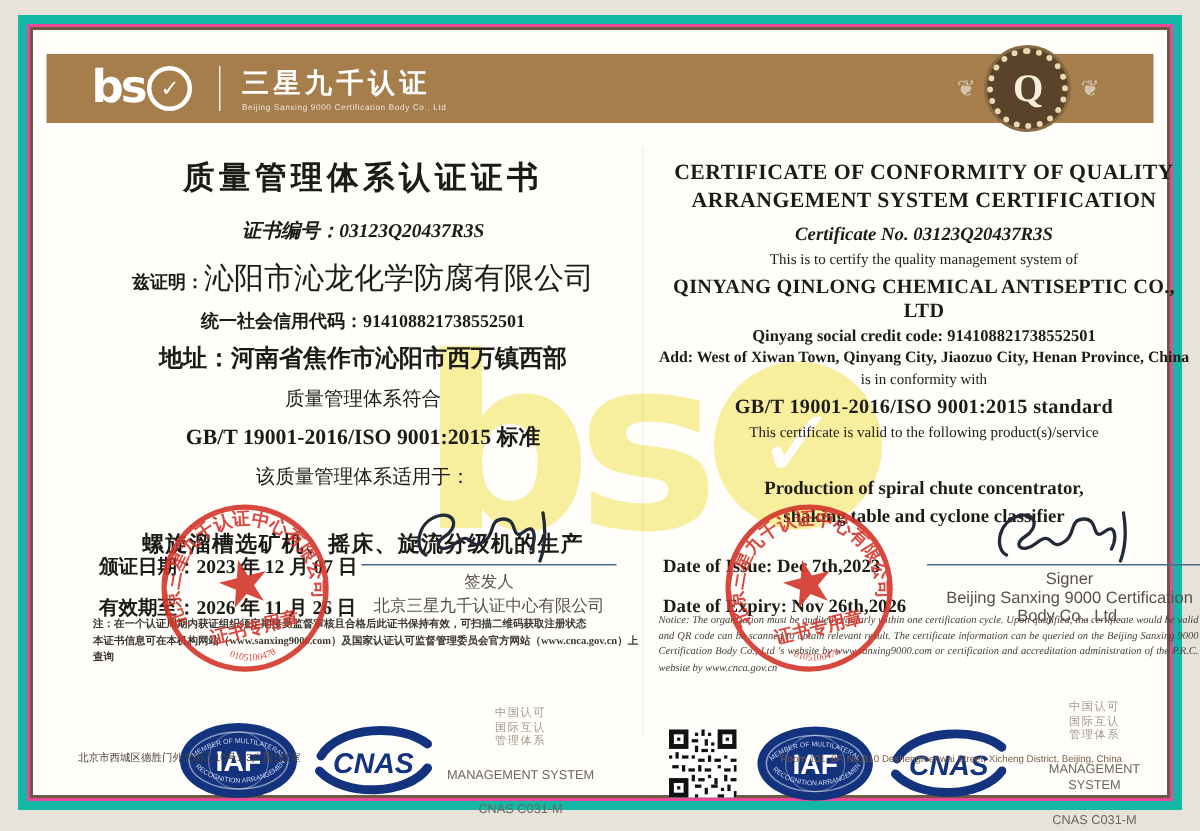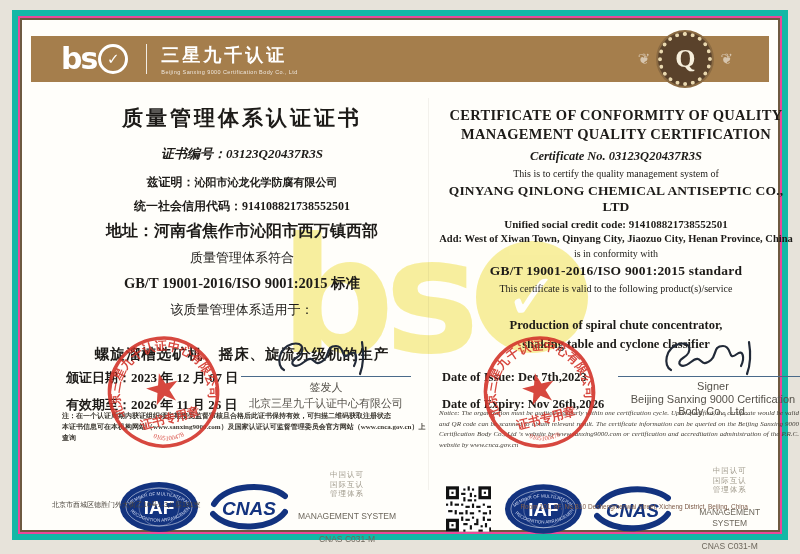--- a/index.html
+++ b/index.html
@@ -42,21 +42,21 @@
     display:flex;align-items:center;justify-content:center;color:#fff;
     font-size:64px;font-weight:bold;font-family:"DejaVu Sans",sans-serif;}
   .fold{position:absolute;left:406px;top:78px;bottom:40px;width:1px;background:rgba(80,70,50,.07);}
   
   .col{position:absolute;text-align:center;z-index:1;}
   .col-left{left:38px;top:84px;width:364px;}
   .col-right{left:414px;top:86px;width:360px;}
   .cn-title{font-size:21px;font-weight:bold;letter-spacing:3px;}
   .certno-cn{margin-top:13px;font-size:13px;font-weight:bold;font-style:italic;}
   .lbl{font-weight:bold;font-size:12px;}
-  .val-co{font-weight:bold;font-size:11px;}
+  .val-co{font-weight:normal;font-size:20px;}
   .row-credit{margin-top:7px;font-size:12px;font-weight:bold;}
   .row-addr{margin-top:6px;font-size:16px;font-weight:bold;text-align:center;}
   .row-certify{margin-top:9px;}
   .conform-cn{margin-top:7px;font-size:13px;}
   .standard-cn{margin-top:7px;font-size:14.5px;font-weight:bold;text-align:center;}
   .scopeintro-cn{margin-top:8px;font-size:13px;}
   .scope-cn{margin-top:26px;font-size:14.5px;font-weight:bold;letter-spacing:1px;}
   .en-title{font-size:14.5px;font-weight:bold;letter-spacing:.3px;line-height:19px;}
   .certno-en{margin-top:5px;font-size:12.5px;font-weight:bold;font-style:italic;}
   .en-line{margin-top:4px;font-size:10px;font-weight:normal;}
@@ -133,25 +133,25 @@
     <div class="row-credit"><span>统一社会信用代码：</span><span>914108821738552501</span></div>
     <div class="row-addr"><span>地址：</span><span>河南省焦作市沁阳市西万镇西部</span></div>
     <div class="conform-cn">质量管理体系符合</div>
     <div class="standard-cn">GB/T 19001-2016/ISO 9001:2015 标准</div>
     <div class="scopeintro-cn">该质量管理体系适用于：</div>
     <div class="scope-cn">螺旋溜槽选矿机、摇床、旋流分级机的生产</div>
   </div>
 
   <div class="col col-right">
     <div class="en-title">CERTIFICATE OF CONFORMITY OF QUALITY</div>
-    <div class="en-title">MANAGEMENT QUALITY CERTIFICATION</div>
+    <div class="en-title">ARRANGEMENT SYSTEM CERTIFICATION</div>
     <div class="certno-en">Certificate No. 03123Q20437R3S</div>
     <div class="en-line">This is to certify the quality management system of</div>
     <div class="en-co">QINYANG QINLONG CHEMICAL ANTISEPTIC CO., LTD</div>
-    <div class="en-credit">Unified social credit code: 914108821738552501</div>
+    <div class="en-credit">Qinyang social credit code: 914108821738552501</div>
     <div class="en-addr">Add: West of Xiwan Town, Qinyang City, Jiaozuo City, Henan Province, China</div>
     <div class="en-line">is in conformity with</div>
     <div class="en-co">GB/T 19001-2016/ISO 9001:2015 standard</div>
     <div class="en-line">This certificate is valid to the following product(s)/service</div>
     <div class="en-scope en-scope1">Production of spiral chute concentrator,</div>
     <div class="en-scope">shaking table and cyclone classifier</div>
   </div>
 
   <div class="dates dates-left">
     <div>颁证日期：2023 年 12 月 07 日</div>

